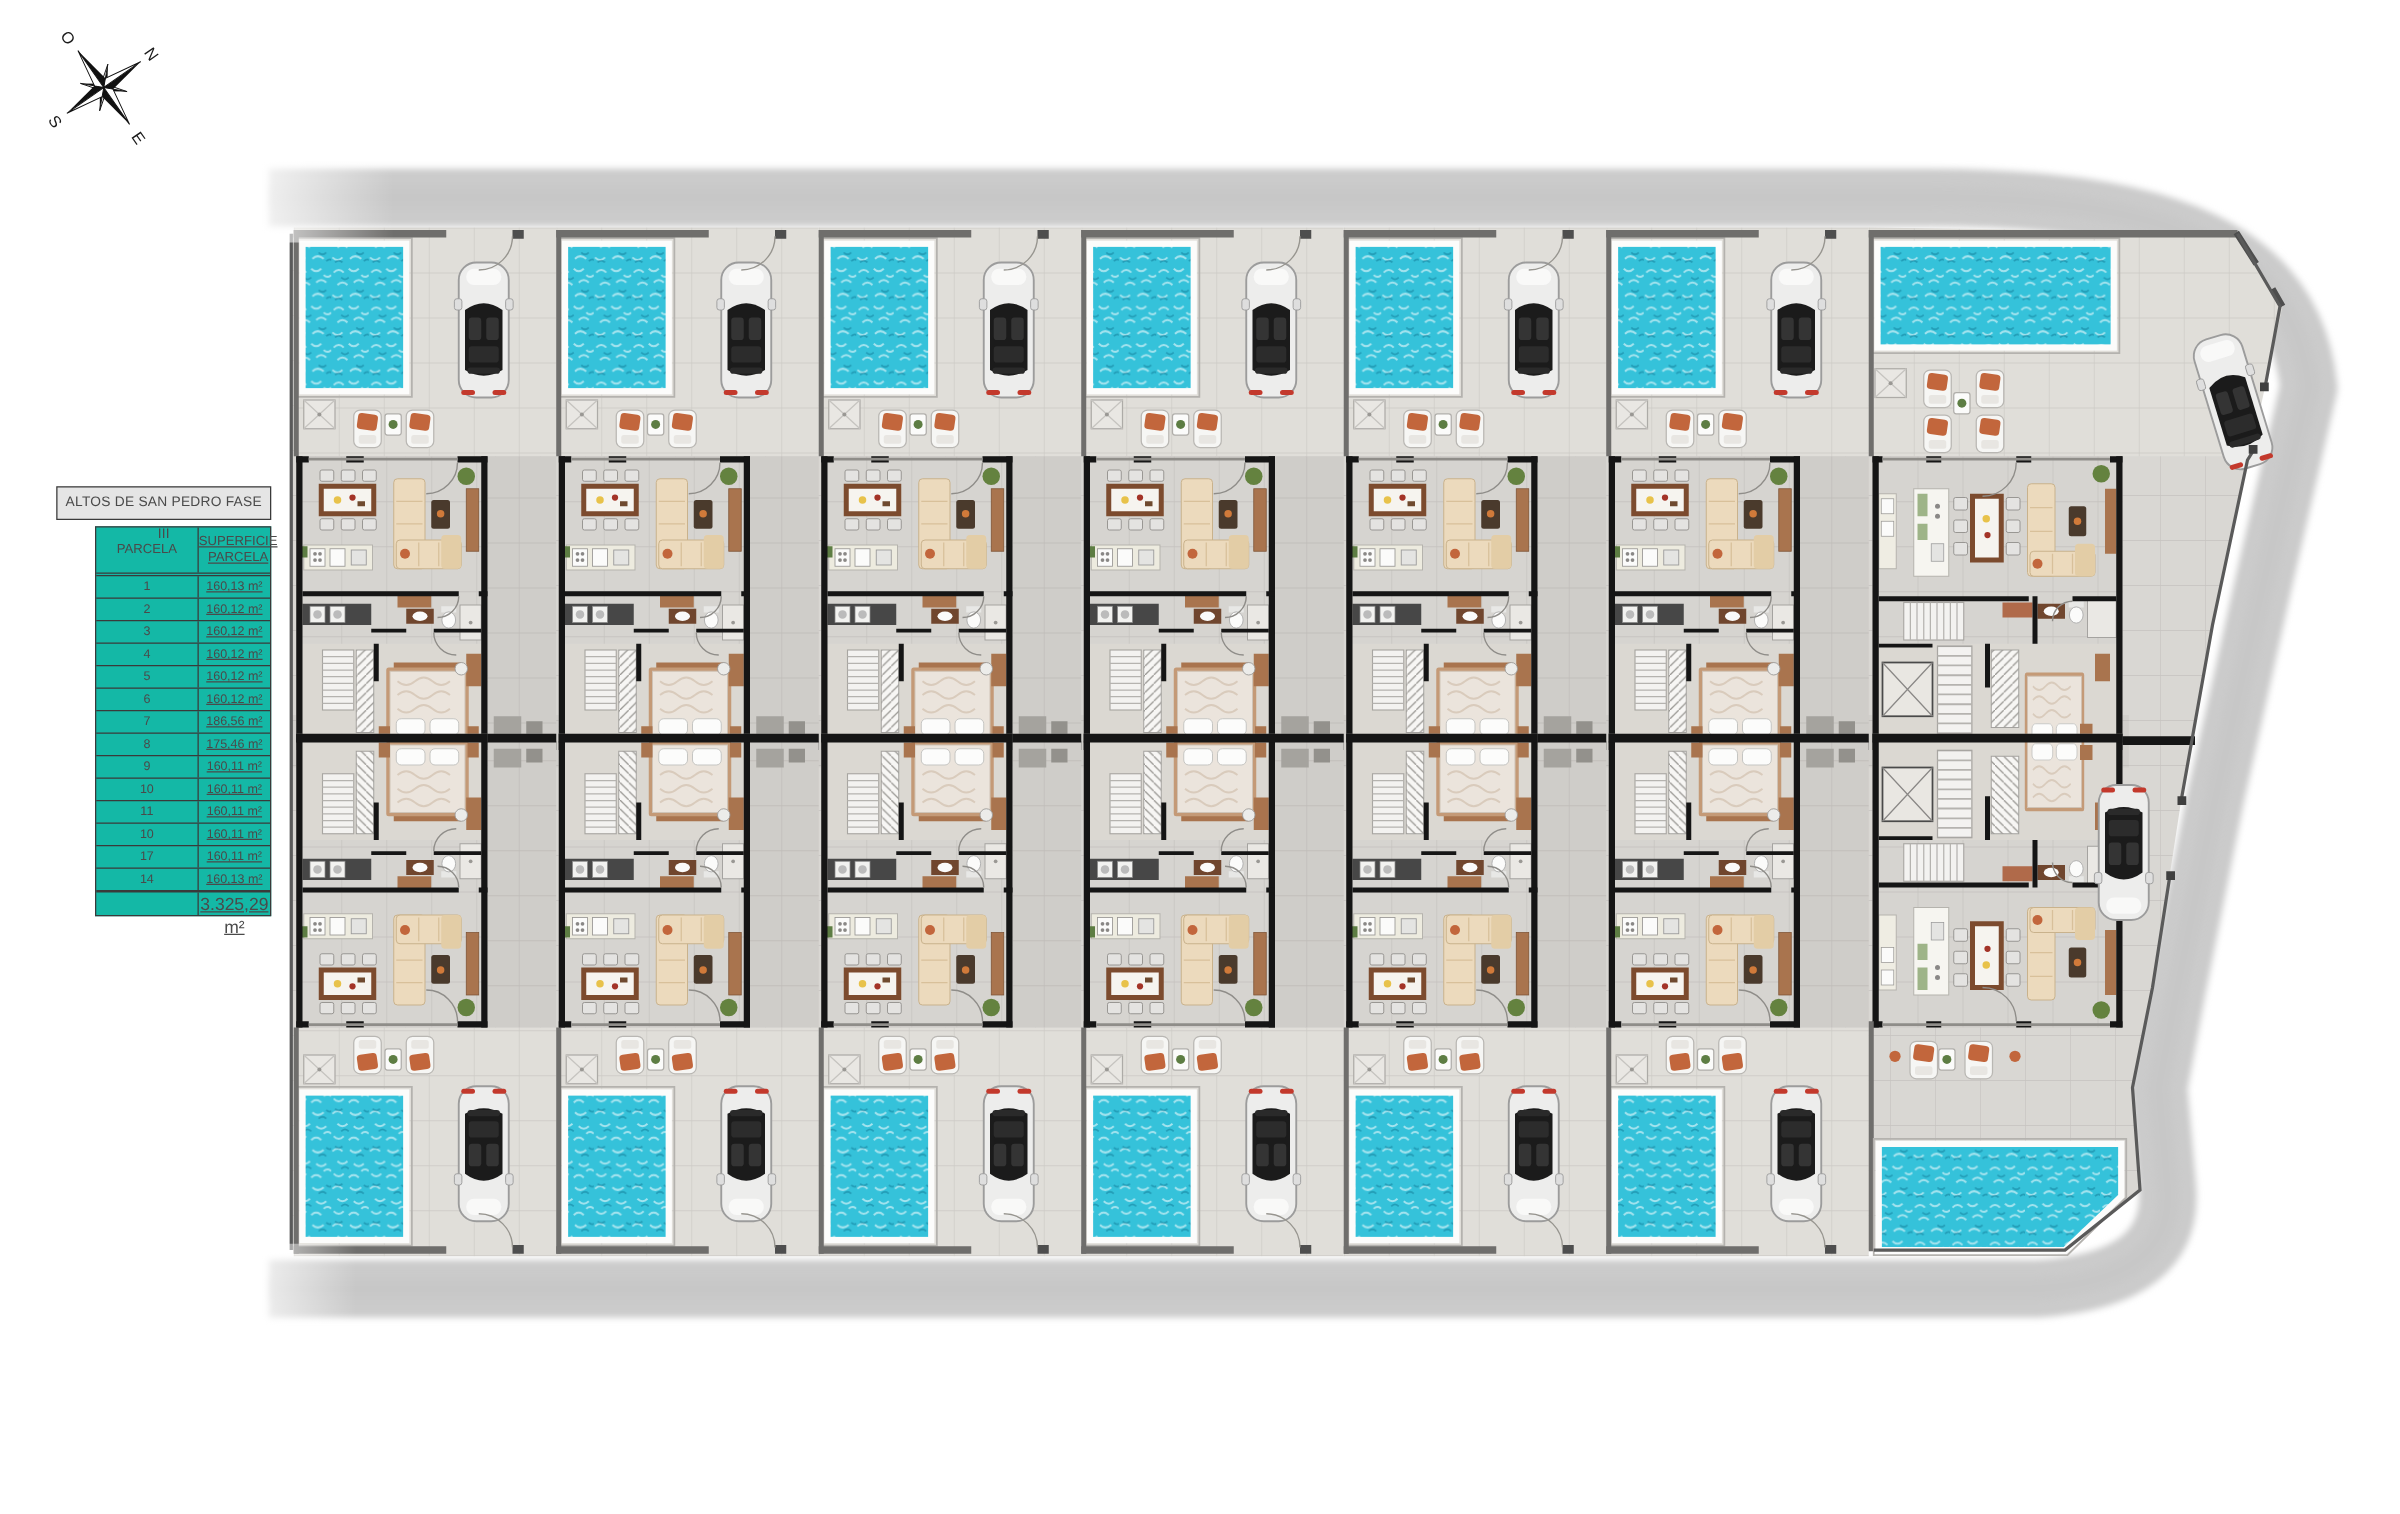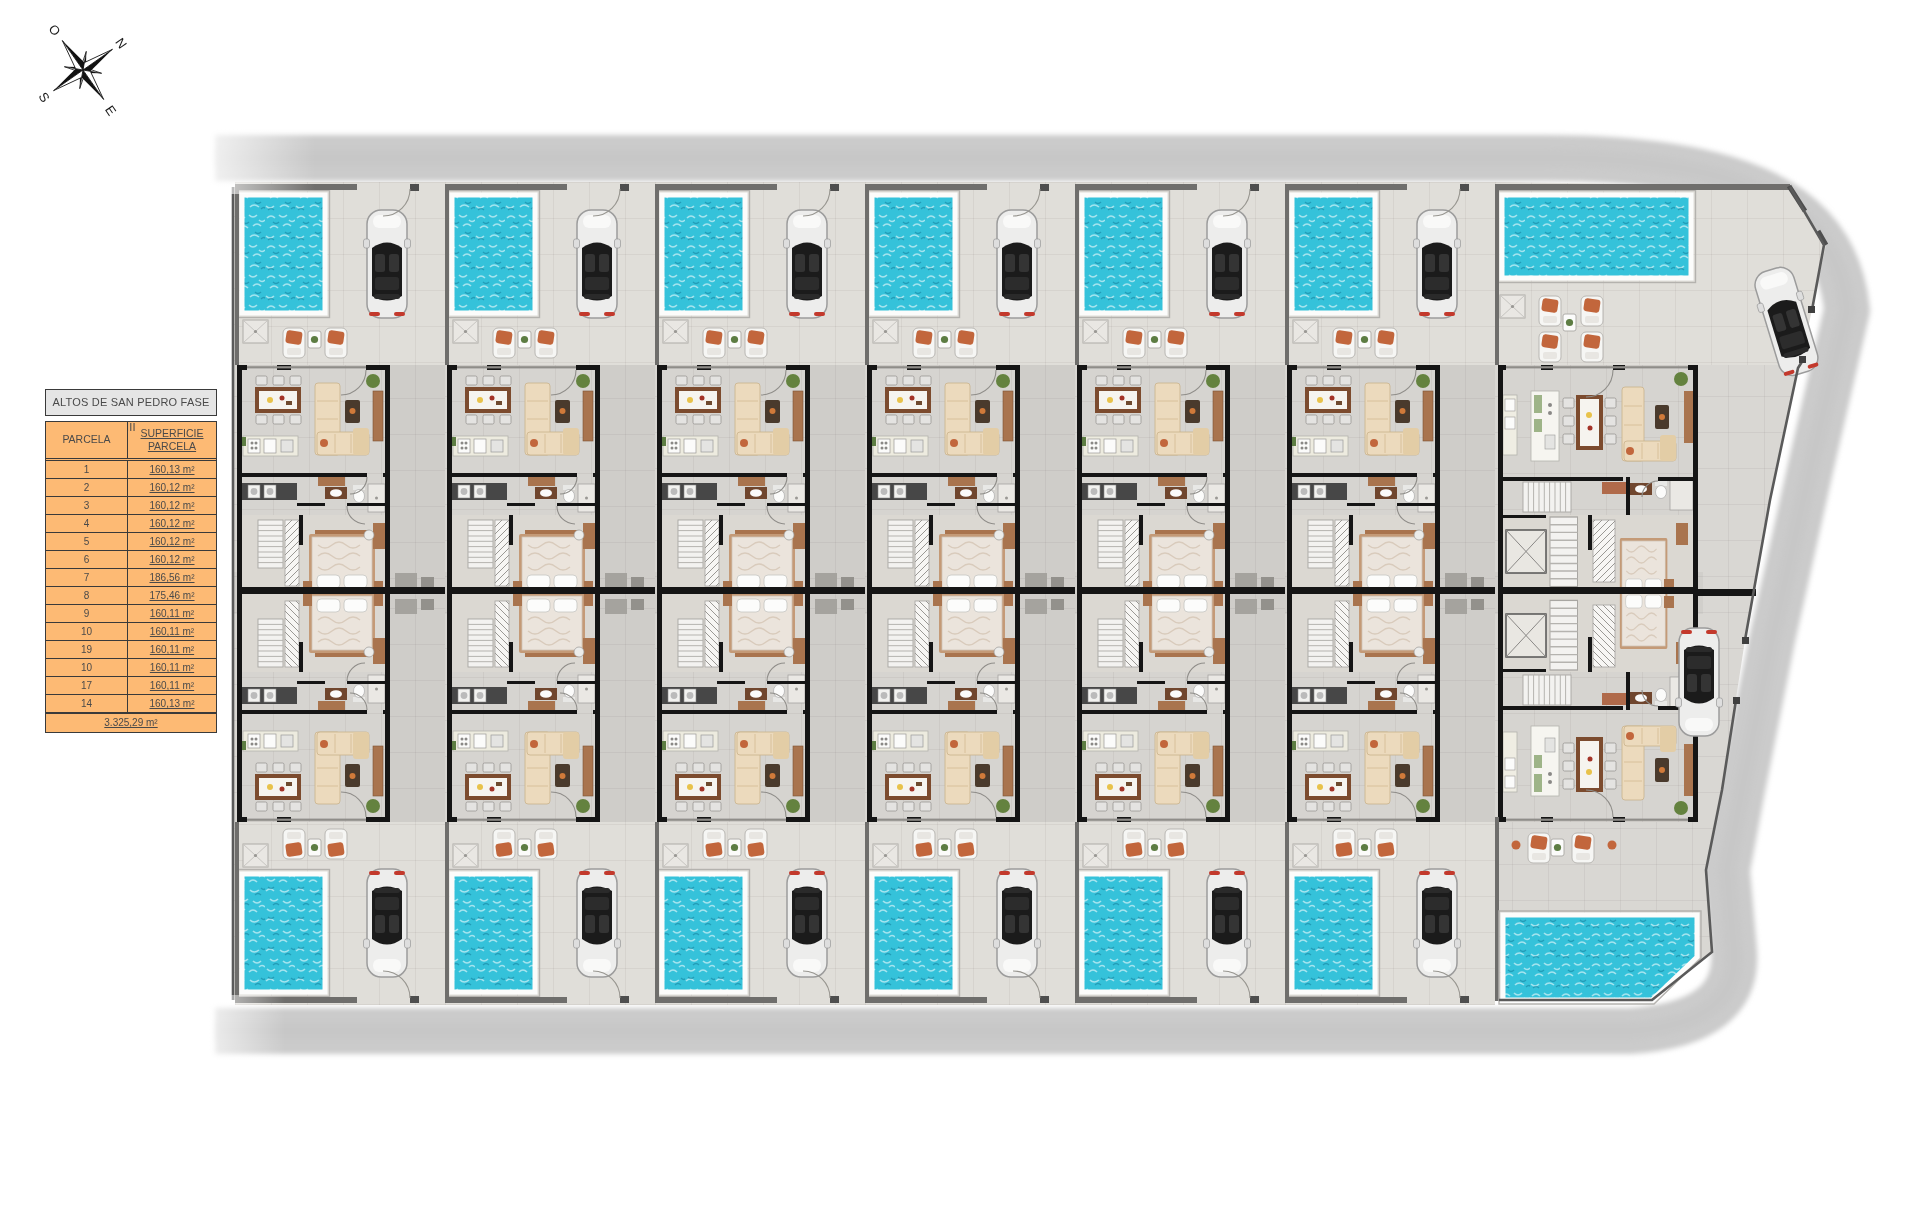--- a/index.html
+++ b/index.html
@@ -4,32 +4,32 @@
 <style>
   html,body{margin:0;padding:0;background:#ffffff;}
   .page{position:relative;width:1920px;height:1211px;background:#fff;overflow:hidden;
         font-family:"Liberation Sans", sans-serif;}
   .plan-svg{position:absolute;left:0;top:0;}
   
   .parcel-table{position:absolute;left:45px;top:389px;width:172px;color:#4a4a4a;
         font-size:10.5px;}
   .pt-title{border:1.2px solid #3a3a3a;height:25px;line-height:25px;text-align:center;
         font-size:11px;letter-spacing:.2px;background:#e5e5e5;}
-  .pt-box{margin-top:5px;border:1.2px solid #3a3a3a;background:#fdba74;}
+  .pt-box{margin-top:5px;border:1.2px solid #3a3a3a;background:#14b8a6;margin-left:31px;}
   .pt-head{display:flex;border-bottom:3px double #3a3a3a;}
   .pt-head .pt-c1,.pt-head .pt-c2{display:flex;align-items:center;justify-content:center;
         min-height:36px;line-height:1.25;text-align:center;}
   .pt-c1{width:82px;border-right:1px solid #3a3a3a;box-sizing:border-box;flex:none;}
   .pt-c2{flex:1;text-decoration:underline;}
   .pt-row{display:flex;border-top:1px solid #3a3a3a;height:17px;line-height:17px;
         text-align:center;font-size:10px;}
   .pt-row:first-child{border-top:none;}
   .pt-row .pt-c2{}
   .pt-total{display:flex;border-top:2px solid #3a3a3a;height:18px;line-height:18px;
-        font-size:10px;text-align:center;flex-direction:column;}
+        font-size:14px;text-align:center;}
   
   .compass{position:absolute;left:18px;top:8px;}
 </style>
 </head>
 <body>
 
 <div class="page">
 
 <svg class="plan-svg" width="1920" height="1211" viewBox="0 0 1920 1211">
 <defs>
@@ -433,21 +433,21 @@
           </div>
           <div class="pt-row">
             <div class="pt-c1">9</div>
             <div class="pt-c2">160,11 m²</div>
           </div>
           <div class="pt-row">
             <div class="pt-c1">10</div>
             <div class="pt-c2">160,11 m²</div>
           </div>
           <div class="pt-row">
-            <div class="pt-c1">19</div>
+            <div class="pt-c1">11</div>
             <div class="pt-c2">160,11 m²</div>
           </div>
           <div class="pt-row">
             <div class="pt-c1">10</div>
             <div class="pt-c2">160,11 m²</div>
           </div>
           <div class="pt-row">
             <div class="pt-c1">17</div>
             <div class="pt-c2">160,11 m²</div>
           </div>

